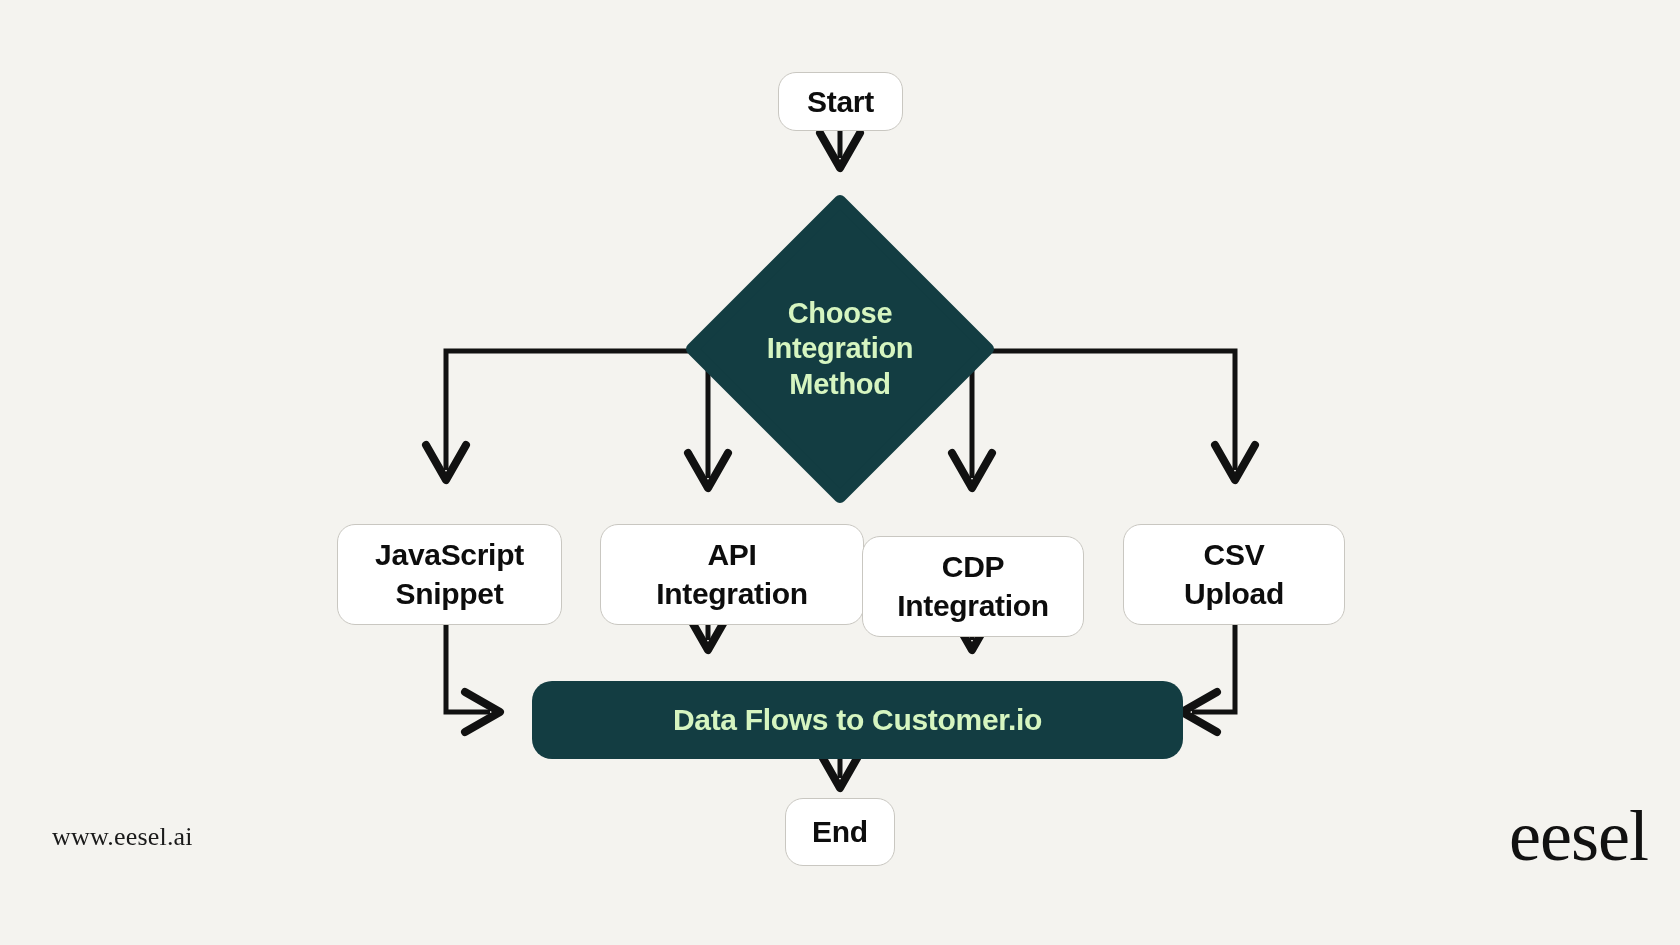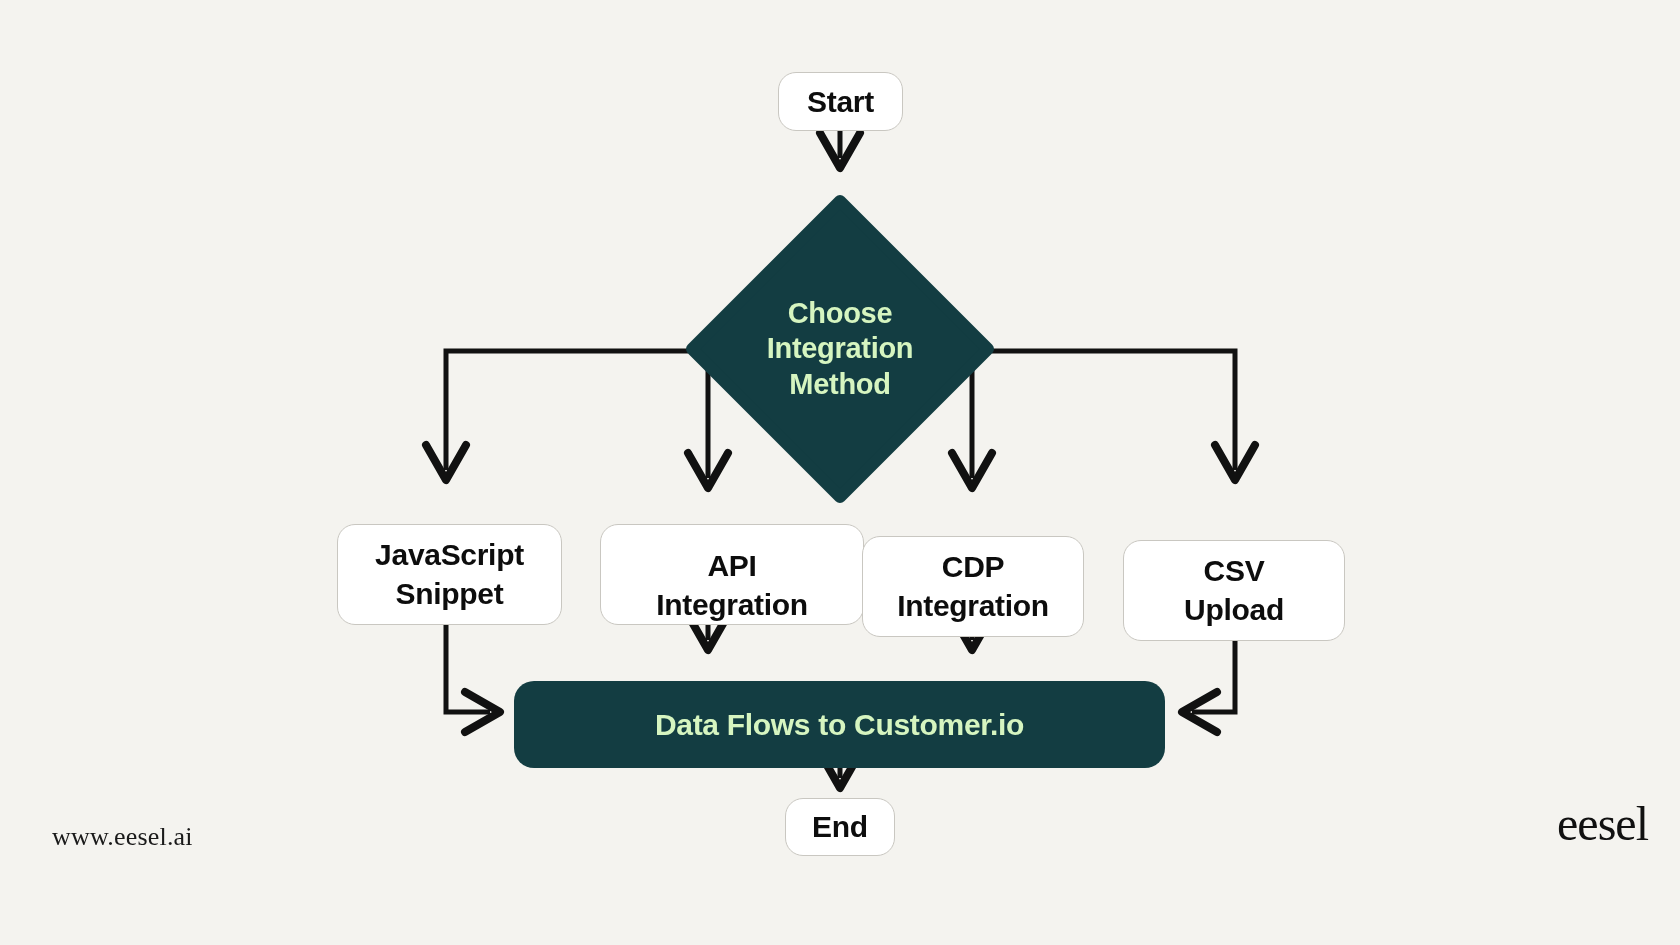--- a/index.html
+++ b/index.html
@@ -100,21 +100,21 @@
     font-family: "Liberation Serif", serif;
     font-size: 26px;
     color: #1a1a1a;
     letter-spacing: 0.2px;
   }
   .brand-logo {
     position: absolute;
     right: 48px;
     top: 800px;
     font-family: "Liberation Serif", serif;
-    font-size: 48px;
+    font-size: 72px;
     color: #111111;
     letter-spacing: -1px;
     line-height: 1;
   }
 </style>
 </head>
 <body>
 
 <div id="canvas">
 
@@ -160,45 +160,45 @@
     </div>
   </div>
 
   <div class="node process" style="left:337px; top:524px; width:225px; height:101px;">
     <div>
       <div>JavaScript</div>
       <div>Snippet</div>
     </div>
   </div>
 
-  <div class="node process" style="left:600px; top:524px; width:264px; height:101px;align-items:flex-end;">
+  <div class="node process" style="left:600px; top:524px; width:264px; height:101px;">
     <div>
       <div>API</div>
       <div>Integration</div>
     </div>
   </div>
 
   <div class="node process" style="left:862px; top:536px; width:222px; height:101px;">
     <div>
       <div>CDP</div>
       <div>Integration</div>
     </div>
   </div>
 
-  <div class="node process" style="left:1123px; top:524px; width:222px; height:101px;margin-top:16px;">
+  <div class="node process" style="left:1123px; top:524px; width:222px; height:101px;">
     <div>
       <div>CSV</div>
       <div>Upload</div>
     </div>
   </div>
 
-  <div class="bar" style="left:514px; top:681px; width:651px; height:87px;">
+  <div class="bar" style="left:532px; top:681px; width:651px; height:78px;">
     <span>Data Flows to Customer.io</span>
   </div>
 
-  <div class="node terminator" style="left:785px; top:798px; width:110px; height:58px;">
+  <div class="node terminator" style="left:785px; top:798px; width:110px; height:68px;">
     <span>End</span>
   </div>
 
   <div class="footer-url">www.eesel.ai</div>
   <div class="brand-logo">eesel</div>
 
 </div>
 
 </body></html>

